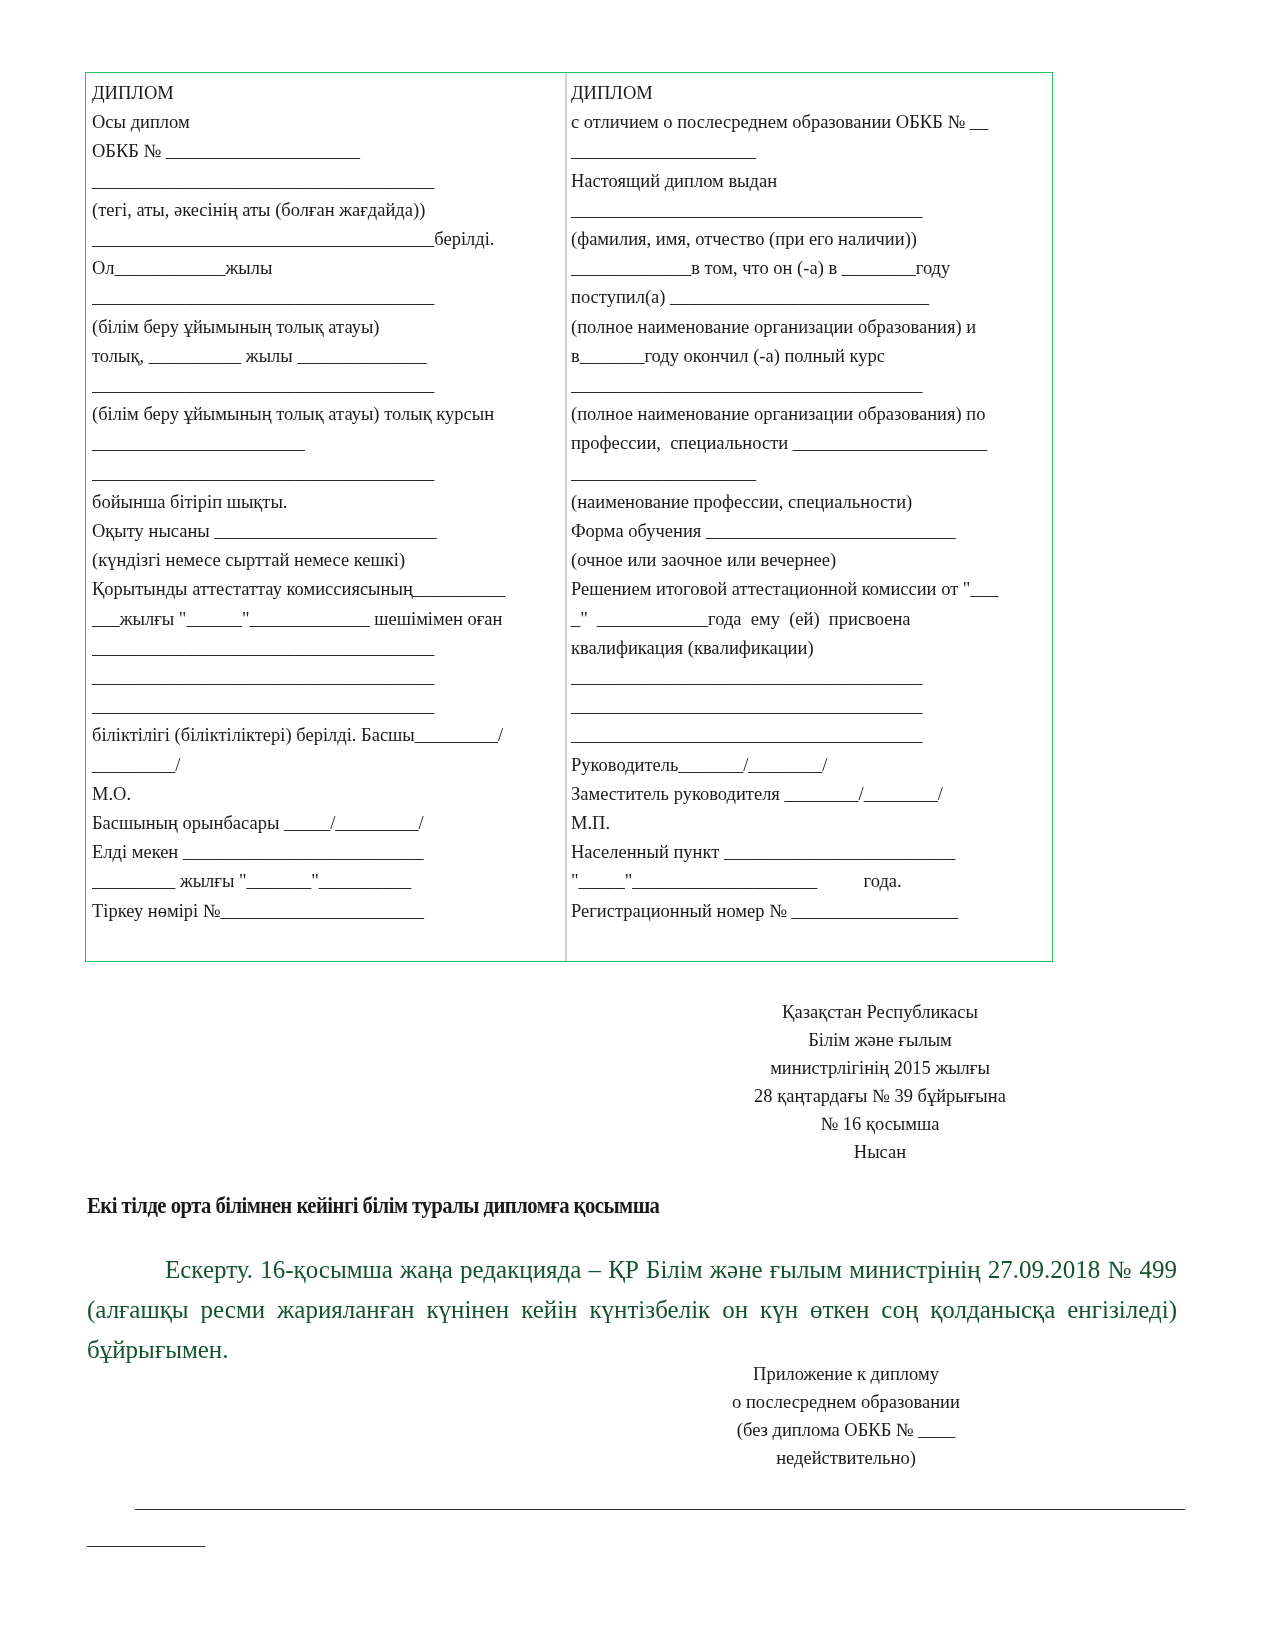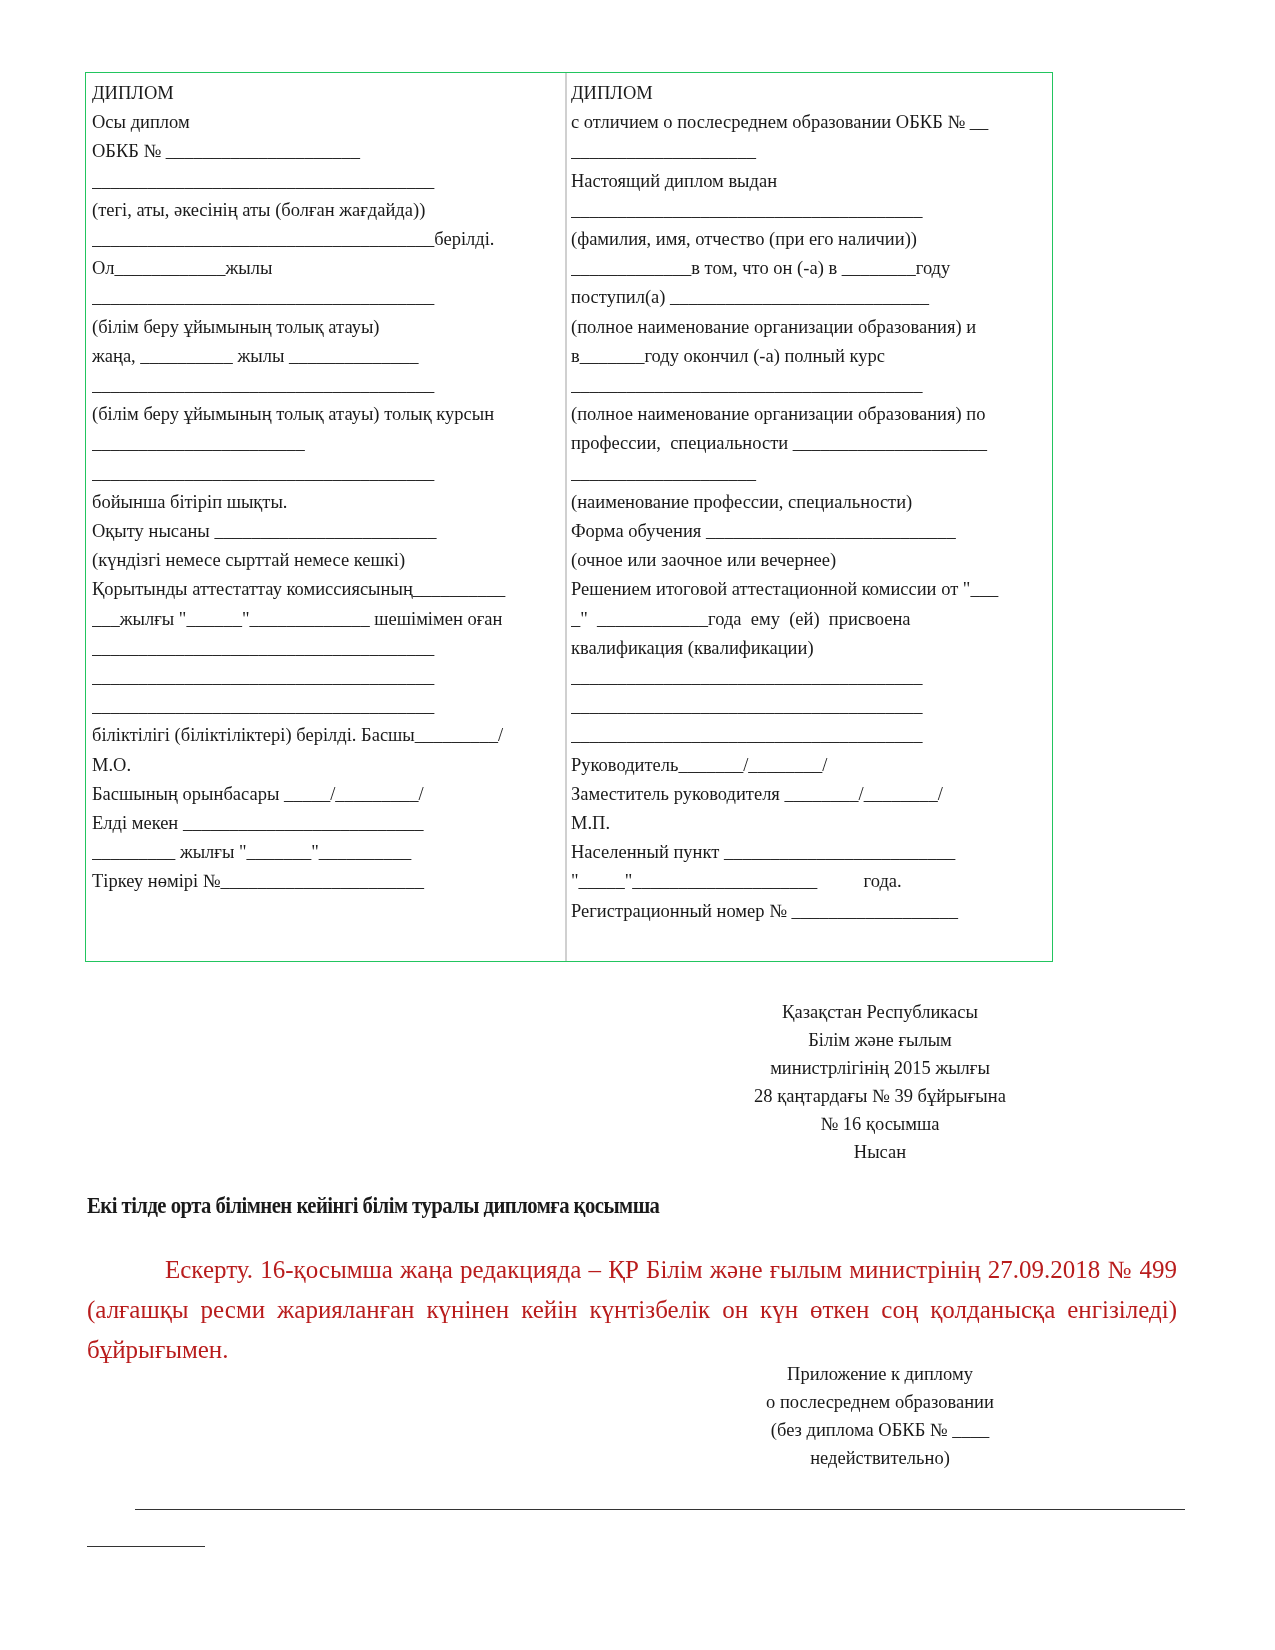--- a/index.html
+++ b/index.html
@@ -26,25 +26,25 @@
     text-align: center; font-size: 18.5px; line-height: 28px;
   }
   .doc-title {
     position: absolute; left: 87px; top: 1193px;
     font-size: 23px; font-weight: bold; letter-spacing: -0.6px;
     font-family: "Liberation Serif", serif;
     transform: scaleX(0.9); transform-origin: left top;
   }
   .note {
     position: absolute; left: 87px; top: 1250px; width: 1090px;
-    color: #b91c1c; font-size: 25px; line-height: 40px;
+    color: #14532d; font-size: 25px; line-height: 40px;
     text-align: justify; text-indent: 78px;
   }
   .annex {
-    position: absolute; left: 710px; width: 340px; top: 1360px;
+    position: absolute; left: 676px; width: 340px; top: 1360px;
     text-align: center; font-size: 18.5px; line-height: 28px;
   }
   .bottom-line {
     position: absolute; left: 135px; top: 1509px; width: 1050px;
     border-top: 1px solid #333;
   }
   .bottom-short {
     position: absolute; left: 87px; top: 1546px; width: 118px;
     border-top: 1px solid #333;
   }
@@ -56,34 +56,35 @@
   <div class="col left" id="kz-col">
       <span class="ln">ДИПЛОМ</span>
       <span class="ln">Осы диплом</span>
       <span class="ln">ОБКБ № _____________________</span>
       <span class="ln">_____________________________________</span>
       <span class="ln">(тегі, аты, әкесінің аты (болған жағдайда))</span>
       <span class="ln">_____________________________________берілді.</span>
       <span class="ln">Ол____________жылы</span>
       <span class="ln">_____________________________________</span>
       <span class="ln">(білім беру ұйымының толық атауы)</span>
-      <span class="ln">жаңа, __________ жылы ______________</span>
+      <span class="ln">толық, __________ жылы ______________</span>
       <span class="ln">_____________________________________</span>
       <span class="ln">(білім беру ұйымының толық атауы) толық курсын</span>
       <span class="ln">_______________________</span>
       <span class="ln">_____________________________________</span>
       <span class="ln">бойынша бітіріп шықты.</span>
       <span class="ln">Оқыту нысаны ________________________</span>
       <span class="ln">(күндізгі немесе сырттай немесе кешкі)</span>
       <span class="ln">Қорытынды аттестаттау комиссиясының__________</span>
       <span class="ln">___жылғы "______"_____________ шешімімен оған</span>
       <span class="ln">_____________________________________</span>
       <span class="ln">_____________________________________</span>
       <span class="ln">_____________________________________</span>
       <span class="ln">біліктілігі (біліктіліктері) берілді. Басшы_________/</span>
+      <span class="ln">_________/</span>
       <span class="ln">М.О.</span>
       <span class="ln">Басшының орынбасары _____/_________/</span>
       <span class="ln">Елді мекен __________________________</span>
       <span class="ln">_________ жылғы "_______"__________</span>
       <span class="ln">Тіркеу нөмірі №______________________</span>
     </div>
   <div class="col right" id="ru-col">
       <span class="ln">ДИПЛОМ</span>
       <span class="ln">с отличием о послесреднем образовании ОБКБ № __</span>
       <span class="ln">____________________</span>

